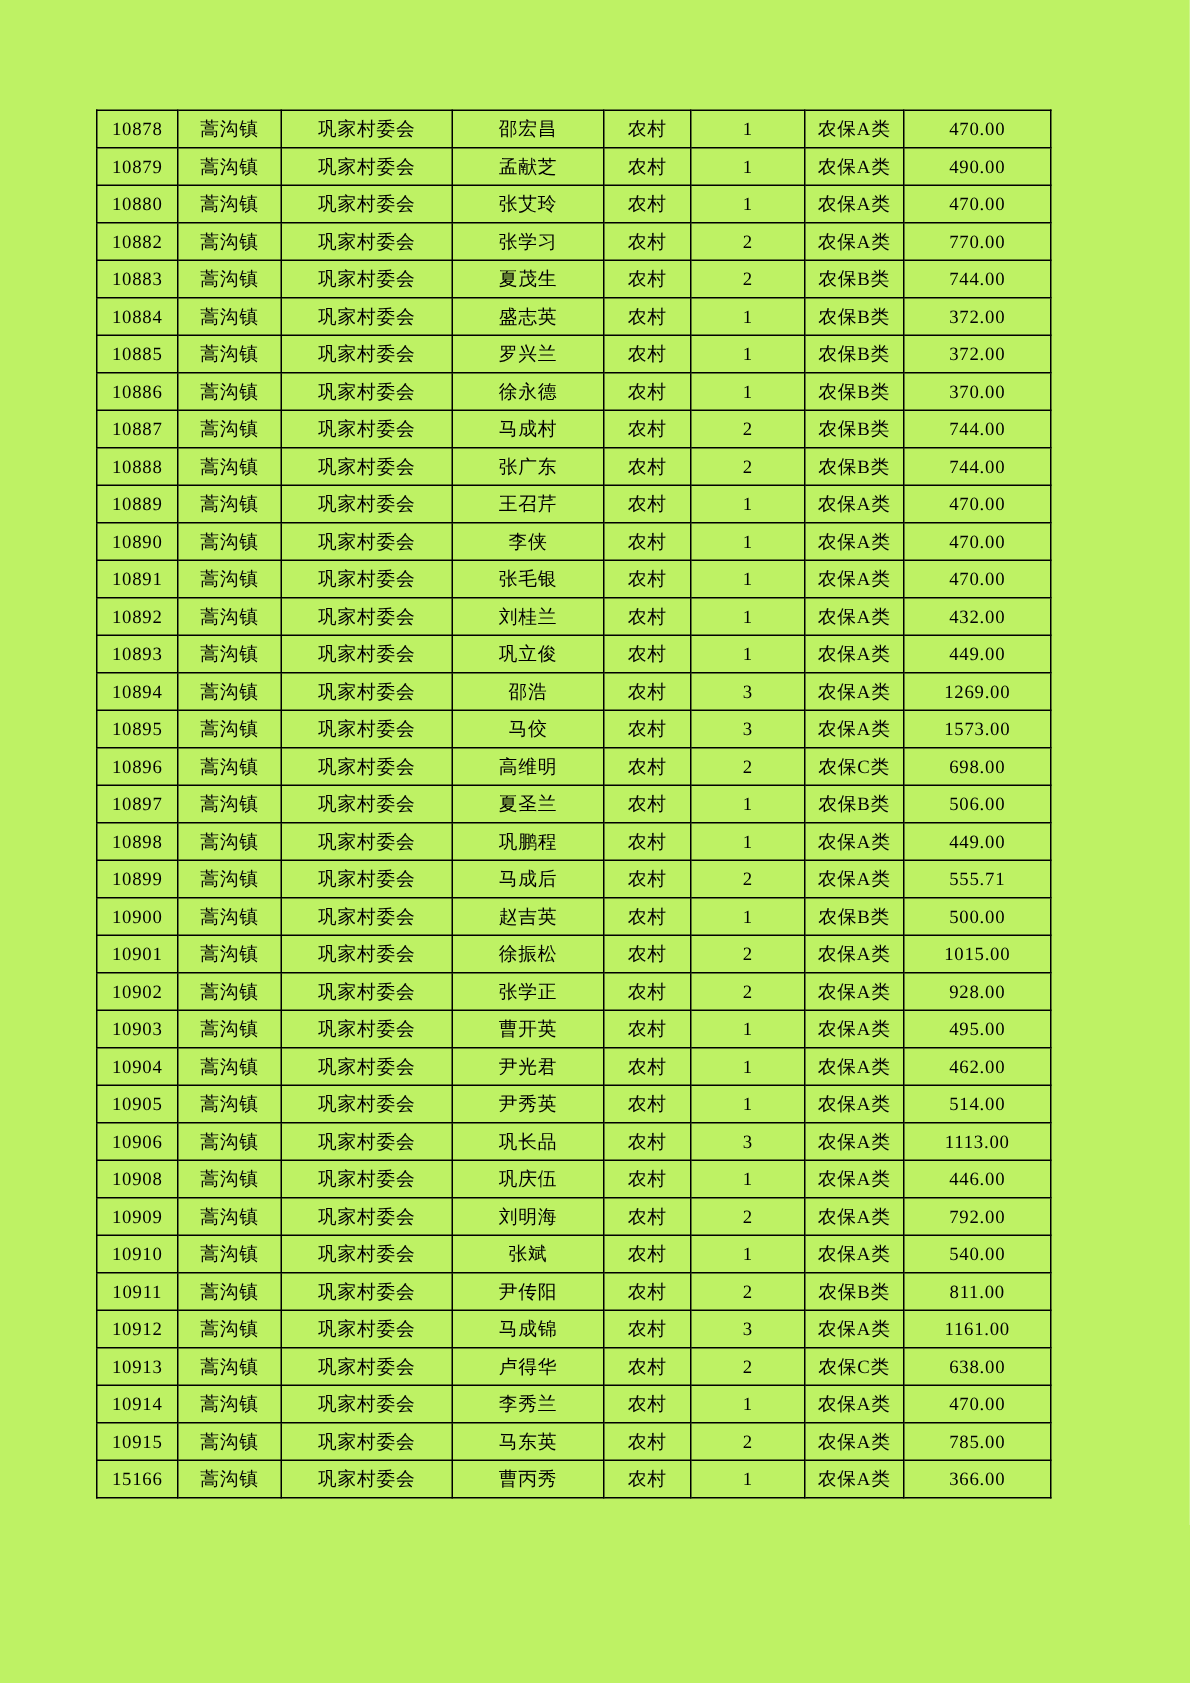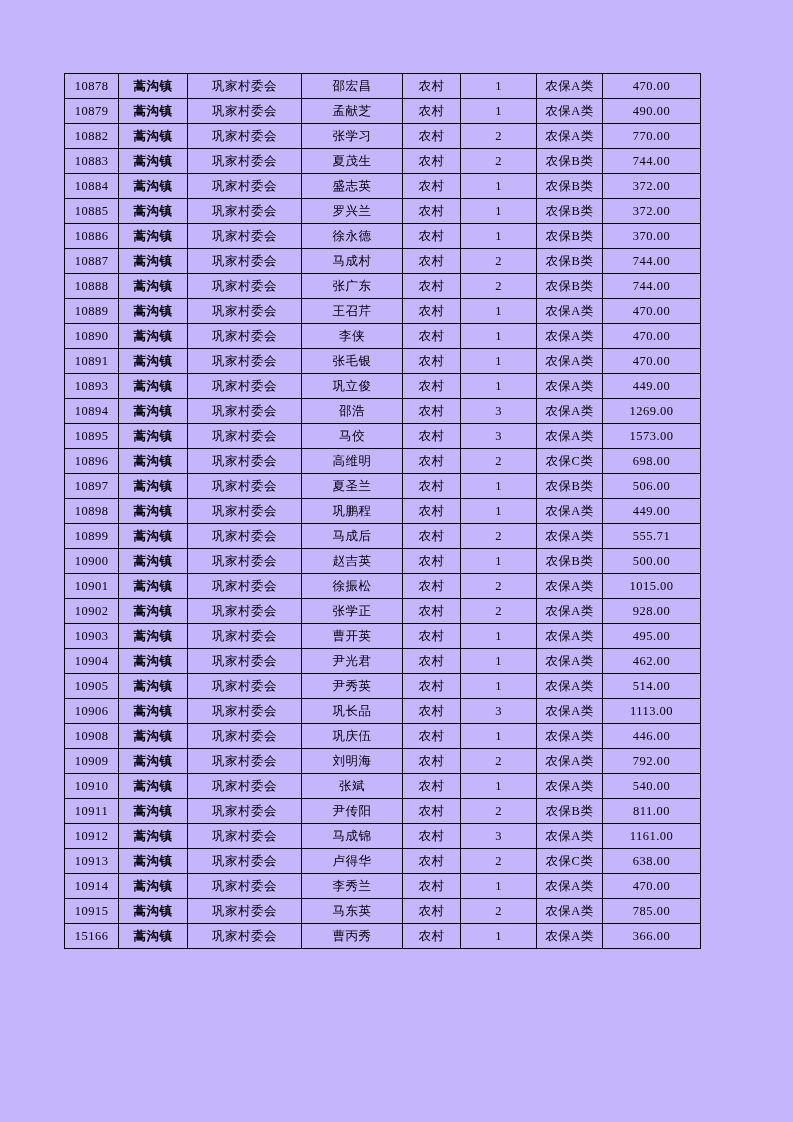--- a/index.html
+++ b/index.html
@@ -13,21 +13,21 @@
     font-family: "Liberation Serif", "DejaVu Serif", serif;
     color: #000000;
     position: relative;
   }
   .page {
     position: absolute;
     left: 0;
     top: 0;
     width: 793px;
     height: 1122px;
-    background: #c4b5fd;
+    background: #bef264;
   }
   table.data-table {
     position: absolute;
     left: 64px;
     top: 73px;
     border-collapse: collapse;
     table-layout: fixed;
     width: 628px;
   }
   table.data-table td {
@@ -35,21 +35,21 @@
     height: 24px;
     padding: 0;
     font-size: 12.5px;
     text-align: center;
     vertical-align: middle;
     white-space: nowrap;
     overflow: hidden;
     letter-spacing: 0.5px;
   }
   td.col-id      { width: 53px;  letter-spacing: 0; }
-  td.col-town    { width: 68px; font-weight: bold;  }
+  td.col-town    { width: 68px;  }
   td.col-village { width: 113px; }
   td.col-name    { width: 100px; }
   td.col-type    { width: 57px;  }
   td.col-count   { width: 75px;  letter-spacing: 0; }
   td.col-category{ width: 65px;  letter-spacing: 0; }
   td.col-amount  { width: 97px;  text-align: right; padding-right: 30px; letter-spacing: 0; margin-top: 20px; }
 </style>
 </head>
 <body>
 
@@ -70,20 +70,30 @@
           <td class="col-id">10879</td>
           <td class="col-town">蒿沟镇</td>
           <td class="col-village">巩家村委会</td>
           <td class="col-name">孟献芝</td>
           <td class="col-type">农村</td>
           <td class="col-count">1</td>
           <td class="col-category">农保A类</td>
           <td class="col-amount">490.00</td>
         </tr>
         <tr>
+          <td class="col-id">10880</td>
+          <td class="col-town">蒿沟镇</td>
+          <td class="col-village">巩家村委会</td>
+          <td class="col-name">张艾玲</td>
+          <td class="col-type">农村</td>
+          <td class="col-count">1</td>
+          <td class="col-category">农保A类</td>
+          <td class="col-amount">470.00</td>
+        </tr>
+        <tr>
           <td class="col-id">10882</td>
           <td class="col-town">蒿沟镇</td>
           <td class="col-village">巩家村委会</td>
           <td class="col-name">张学习</td>
           <td class="col-type">农村</td>
           <td class="col-count">2</td>
           <td class="col-category">农保A类</td>
           <td class="col-amount">770.00</td>
         </tr>
         <tr>
@@ -168,20 +178,30 @@
         </tr>
         <tr>
           <td class="col-id">10891</td>
           <td class="col-town">蒿沟镇</td>
           <td class="col-village">巩家村委会</td>
           <td class="col-name">张毛银</td>
           <td class="col-type">农村</td>
           <td class="col-count">1</td>
           <td class="col-category">农保A类</td>
           <td class="col-amount">470.00</td>
+        </tr>
+        <tr>
+          <td class="col-id">10892</td>
+          <td class="col-town">蒿沟镇</td>
+          <td class="col-village">巩家村委会</td>
+          <td class="col-name">刘桂兰</td>
+          <td class="col-type">农村</td>
+          <td class="col-count">1</td>
+          <td class="col-category">农保A类</td>
+          <td class="col-amount">432.00</td>
         </tr>
         <tr>
           <td class="col-id">10893</td>
           <td class="col-town">蒿沟镇</td>
           <td class="col-village">巩家村委会</td>
           <td class="col-name">巩立俊</td>
           <td class="col-type">农村</td>
           <td class="col-count">1</td>
           <td class="col-category">农保A类</td>
           <td class="col-amount">449.00</td>

